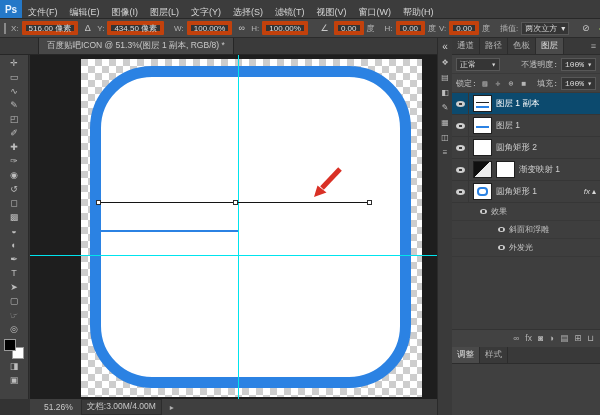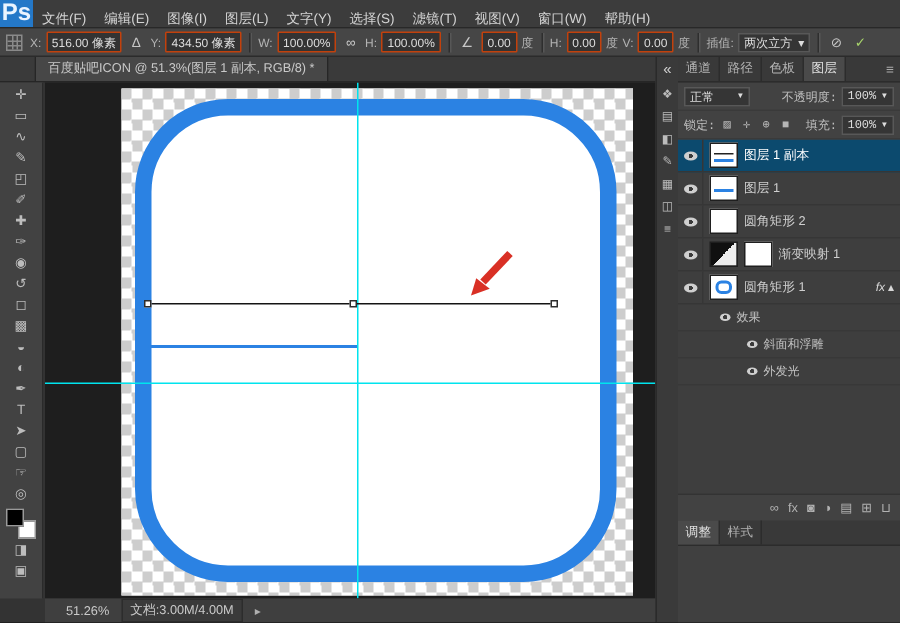--- a/index.html
+++ b/index.html
@@ -4,36 +4,36 @@
 <style>
   * { margin:0; padding:0; box-sizing:border-box; }
   html,body { background:#1a1a1a; }
   .window {
     position:relative; width:600px; height:415px; background:#333;
     overflow:hidden; font-family:"Liberation Sans","DejaVu Sans",sans-serif;
     -webkit-font-smoothing:antialiased;
   }
   
   .menubar { position:absolute; left:0; top:0; width:600px; height:19px; background:#3c3c3c; border-bottom:1px solid #282828; display:flex; align-items:stretch; }
-  .ps-logo { width:22px; display:flex; align-items:center; justify-content:center; background:#2478c8; color:#eaf4ff; font-size:16px; font-weight:bold; }
+  .ps-logo { width:22px; display:flex; align-items:center; justify-content:center; background:#2478c8; color:#eaf4ff; font-size:10px; font-weight:bold; }
   .menu-item { display:flex; align-items:center; padding:12px 6px; font-size:9px; color:#d4d4d4; cursor:default; }
   
   .optionsbar { position:absolute; left:0; top:19px; width:600px; height:19px; background:#464646; border-bottom:1px solid #2b2b2b; display:flex; align-items:center; gap:3px; padding:0 4px; font-size:8px; color:#c0c0c0; white-space:nowrap; }
   .opt-label { color:#b3b3b3; }
-  .opt-field { background:#333; border:1px solid #c2410c; border-radius:1px; padding:0 3px; height:14px; display:flex; align-items:center; color:#ddd; }
+  .opt-field { background:#333; border:4px solid #c2410c; border-radius:1px; padding:0 3px; height:14px; display:flex; align-items:center; color:#ddd; }
   .opt-icon-btn { min-width:13px; height:14px; display:flex; align-items:center; justify-content:center; color:#c8c8c8; font-size:9px; }
   .ref-grid { width:11px; height:11px; border:1px solid #8a8a8a; margin-right:2px;
     background-image:linear-gradient(#8a8a8a,#8a8a8a),linear-gradient(#8a8a8a,#8a8a8a),linear-gradient(90deg,#8a8a8a,#8a8a8a),linear-gradient(90deg,#8a8a8a,#8a8a8a);
     background-size:9px 1px,9px 1px,1px 9px,1px 9px; background-position:0 3px,0 6px,3px 0,6px 0; background-repeat:no-repeat; }
   .opt-sep { width:1px; height:13px; background:#2e2e2e; box-shadow:1px 0 0 #575757; margin:0 2px; }
   .select-box { background:#353535; border:1px solid #585858; height:13px; display:flex; align-items:center; justify-content:space-between; gap:4px; padding:0 3px; color:#ddd;font-family:Liberation Serif, serif; }
   .commit { color:#a6d36b; }
   .cancel { color:#c9c9c9; }
   
-  .tabbar { position:absolute; left:0; top:38px; width:437px; height:17px; background:#3a3a3a; border-bottom:1px solid #262626; display:flex; align-items:stretch; padding-left:23px; }
+  .tabbar { position:absolute; left:0; top:38px; width:437px; height:17px; background:#3a3a3a; border-bottom:1px solid #262626; display:flex; align-items:stretch; padding-left:38px; }
   .doc-tab { display:flex; align-items:center; padding:0 8px; background:#474747; border-right:1px solid #262626; border-left:1px solid #262626; color:#c9c9c9; font-size:8.5px; }
   
   .toolbar { position:absolute; left:0; top:55px; width:29px; height:344px; background:#424242; border-right:1px solid #2a2a2a; display:flex; flex-direction:column; align-items:center; padding-top:1px; }
   .tool { width:24px; height:14px; display:flex; align-items:center; justify-content:center; font-size:9px; color:#bdbdbd; }
   .swatches { position:relative; width:20px; height:20px; margin-top:3px; flex:none; }
   .fg-swatch { position:absolute; left:0; top:0; width:12px; height:12px; background:#000; border:1px solid #9a9a9a; z-index:2; }
   .bg-swatch { position:absolute; right:0; bottom:0; width:12px; height:12px; background:#fff; border:1px solid #9a9a9a; }
   
   .canvas { position:absolute; left:30px; top:55px; width:407px; height:344px; background:#1e1e1e; overflow:hidden; }
   .doc { position:absolute; left:51px; top:4px; width:341px; height:338px; background:#fff; background-image:repeating-conic-gradient(#ffffff 0% 25%, #cdcdcd 0% 50%); background-size:14px 14px; }

